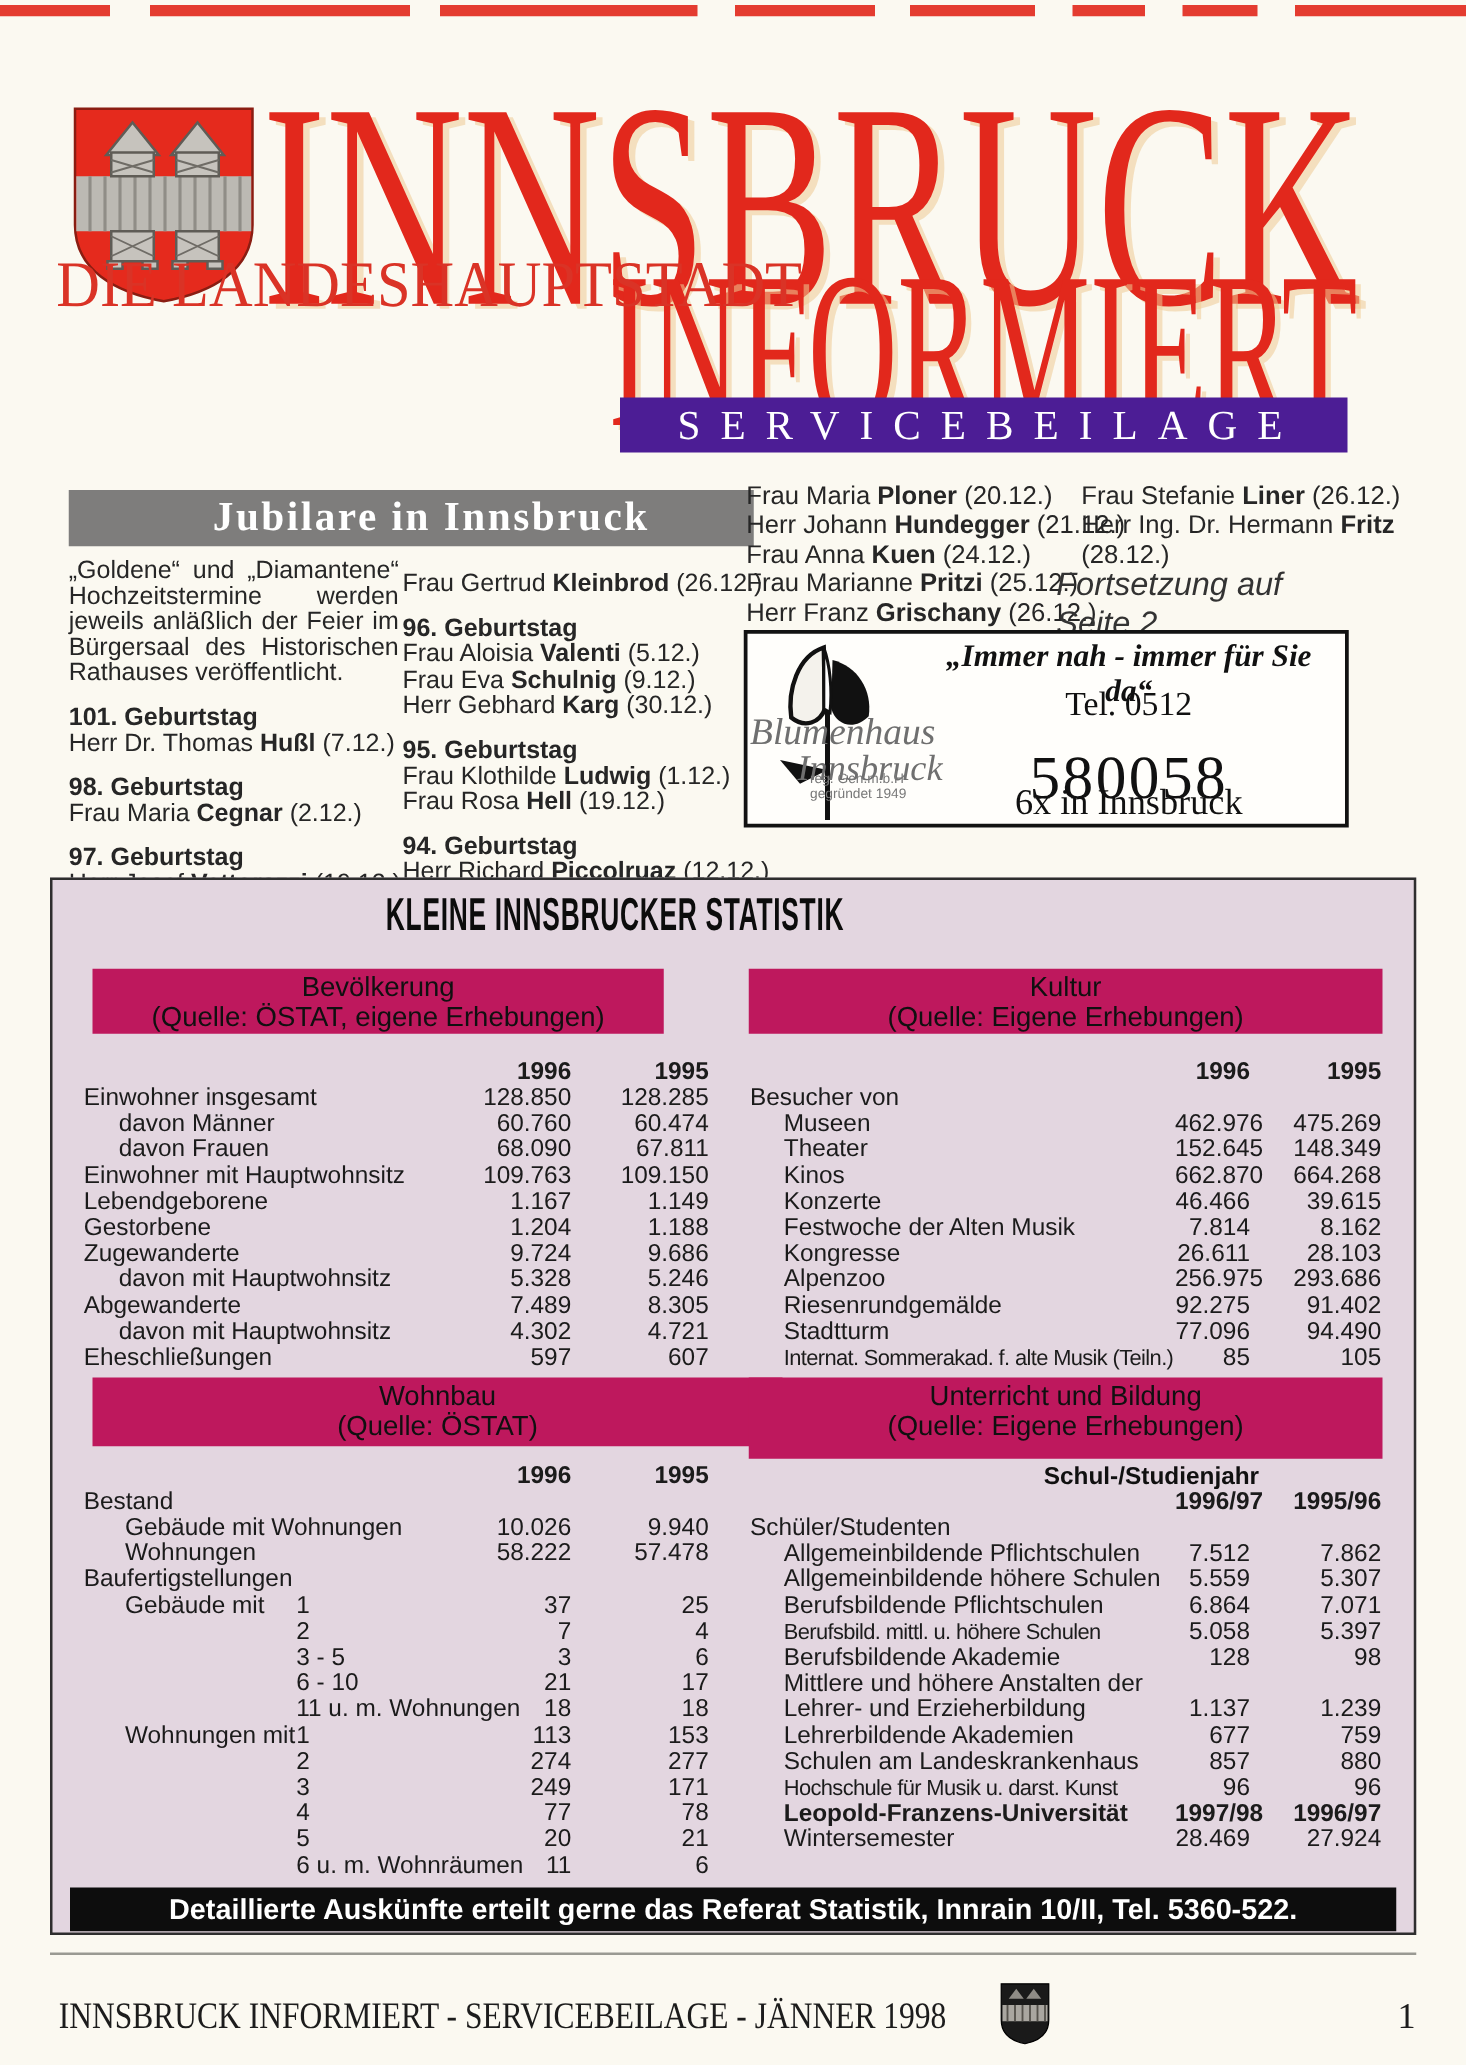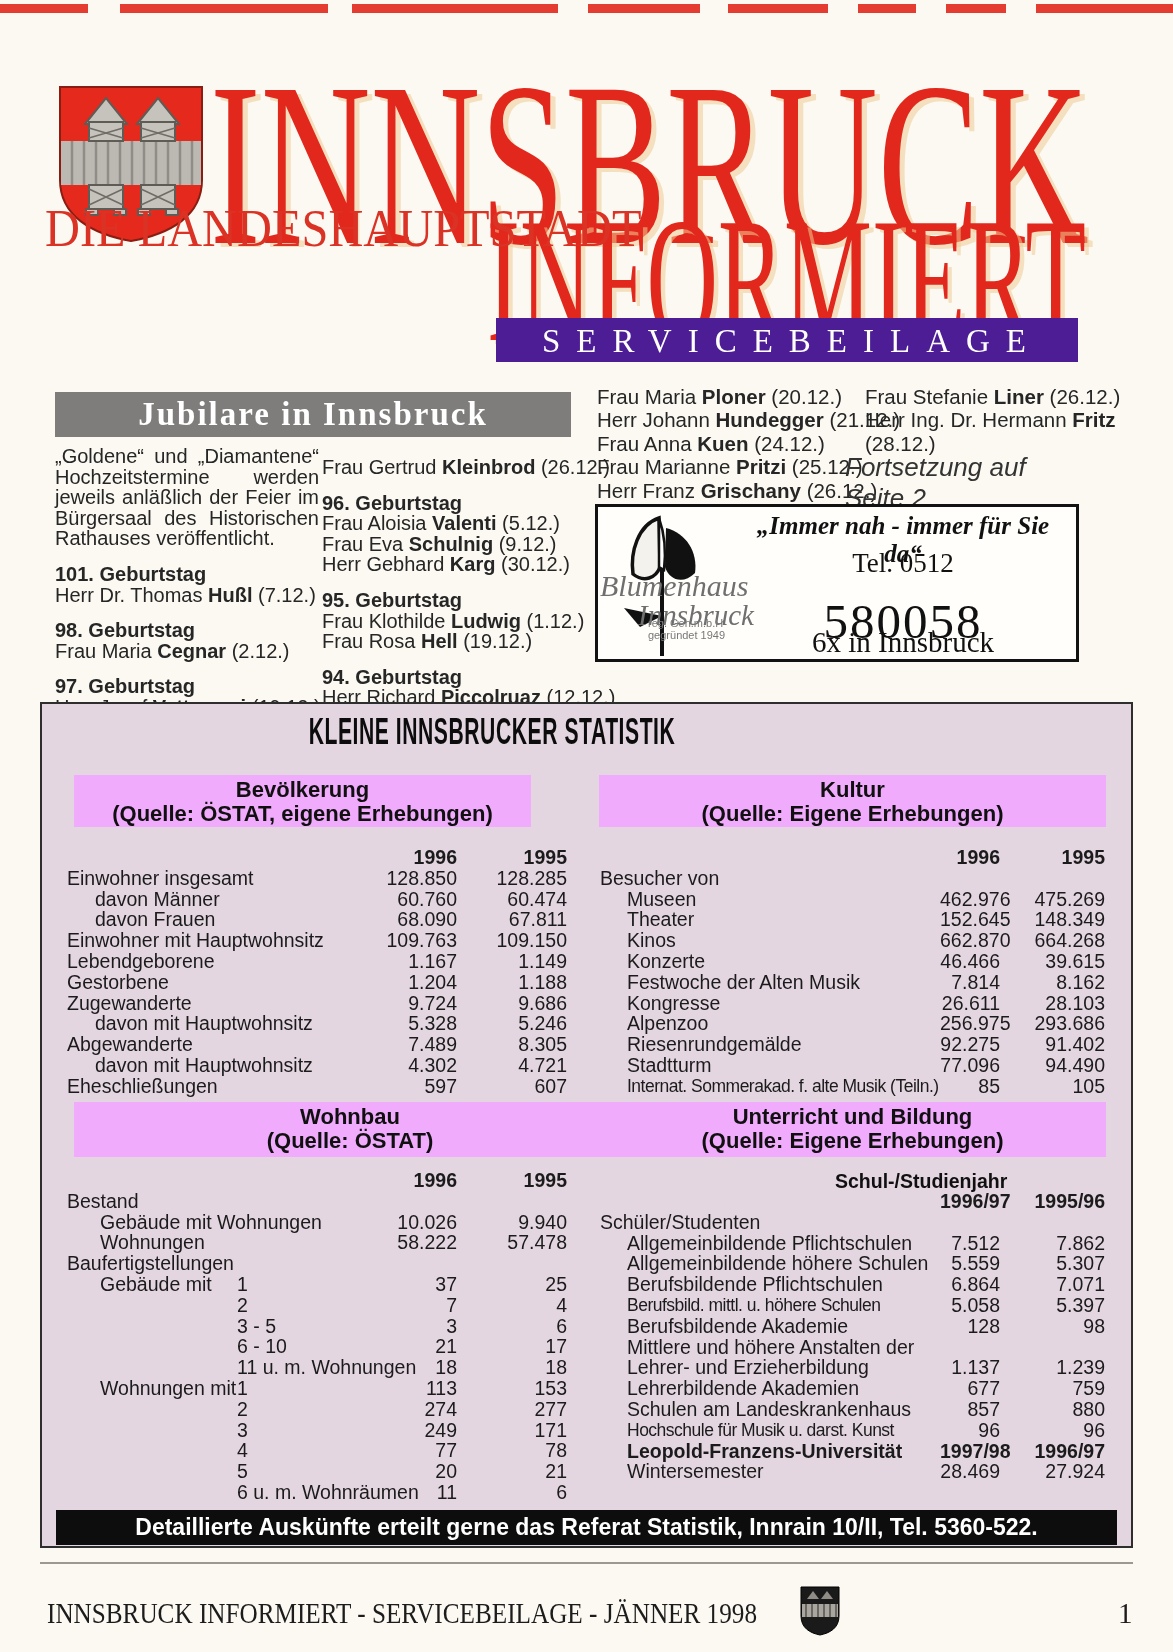--- a/index.html
+++ b/index.html
@@ -28,21 +28,21 @@
   .t2{left:487px;top:191px;font-size:178px;transform:scaleX(.556);}
   .city{position:absolute;left:45px;top:203px;font-family:"Liberation Serif","DejaVu Serif",serif;
         font-size:52px;line-height:1;color:#da3326;white-space:nowrap;transform:scaleX(.93);transform-origin:left top;}
   .banner{position:absolute;left:496px;top:318px;width:582px;height:44px;background:#4c1d95;
           color:#fff;font-family:"Liberation Serif","DejaVu Serif",serif;font-size:33px;line-height:46px;
           text-align:center;letter-spacing:16px;padding-left:10px;box-sizing:border-box;white-space:nowrap;}
 
   
   .jub-bar{position:absolute;left:55px;top:392px;width:516px;height:45px;background:#7e7d7c;
            color:#fff;font-family:"Liberation Serif","DejaVu Serif",serif;font-weight:bold;font-size:33px;
-           line-height:45px;text-align:center;letter-spacing:2px;}
+           line-height:45px;text-align:center;letter-spacing:2px;padding-left:32px;}
   .jcol{position:absolute;font-size:20px;line-height:20.6px;color:#262626;}
   .jc1{left:55px;top:446px;width:264px;}
   .jc2{left:322px;top:457px;width:252px;}
   .jc3{left:597px;top:385px;width:278px;font-size:20.5px;line-height:23.4px;}
   .jc4{left:865px;top:385px;width:225px;font-size:20.5px;line-height:23.4px;}
   .jintro{margin:0;text-align:justify;}
   .jline{white-space:nowrap;}
   .jline.gap{margin-top:15px;}
   .jline b{font-weight:bold;}
   .fortsetzung{position:absolute;left:845px;top:452px;width:235px;text-align:left;
@@ -64,26 +64,26 @@
   .ad-tel{position:absolute;left:0;right:0;top:41px;font-size:27px;}
   .ad-phone{position:absolute;left:0;right:0;top:66px;font-size:49px;letter-spacing:2px;margin-top:20px;}
   .ad-loc{position:absolute;left:0;right:0;top:119px;font-size:29px;}
 
   
   .stats{position:absolute;left:40px;top:702px;width:1093px;height:846px;background:#e3d6e0;
          border:2px solid #2e2e2e;box-sizing:border-box;}
   .stats-title{position:absolute;left:100px;top:9px;width:700px;text-align:center;
                font-weight:bold;font-size:37px;line-height:1;color:#0c0c0c;
                transform:scaleX(.57);transform-origin:center top;white-space:nowrap;letter-spacing:1px;}
-  .shead{position:absolute;background:#f0abfc;text-align:center;font-weight:bold;font-size:22px;line-height:24px;
+  .shead{position:absolute;background:#be185d;text-align:center;font-weight:normal;font-size:22px;line-height:24px;
          padding-top:3px;box-sizing:border-box;color:#101010;}
   .sh-bev{left:32px;top:71px;width:457px;height:52px;}
   .sh-kul{left:557px;top:71px;width:507px;height:52px;}
   .sh-wb{left:32px;top:398px;width:552px;height:55px;}
-  .sh-ub{left:557px;top:398px;width:507px;height:55px;}
+  .sh-ub{left:557px;top:398px;width:507px;height:65px;}
 
   .stbl{position:absolute;font-size:19.5px;line-height:20.8px;color:#1b1b1b;}
   .tbl-bev{left:25px;top:143px;width:500px;}
   .tbl-kul{left:558px;top:143px;width:505px;}
   .tbl-wb{left:25px;top:466px;width:500px;}
   .tbl-ub{left:558px;top:487px;width:505px;}
   .srow{display:grid;}
   .tL .srow{grid-template-columns:1fr 110px 110px;}
   .tR .srow{grid-template-columns:1fr 60px 105px;}
   .sl{white-space:nowrap;position:relative;}

